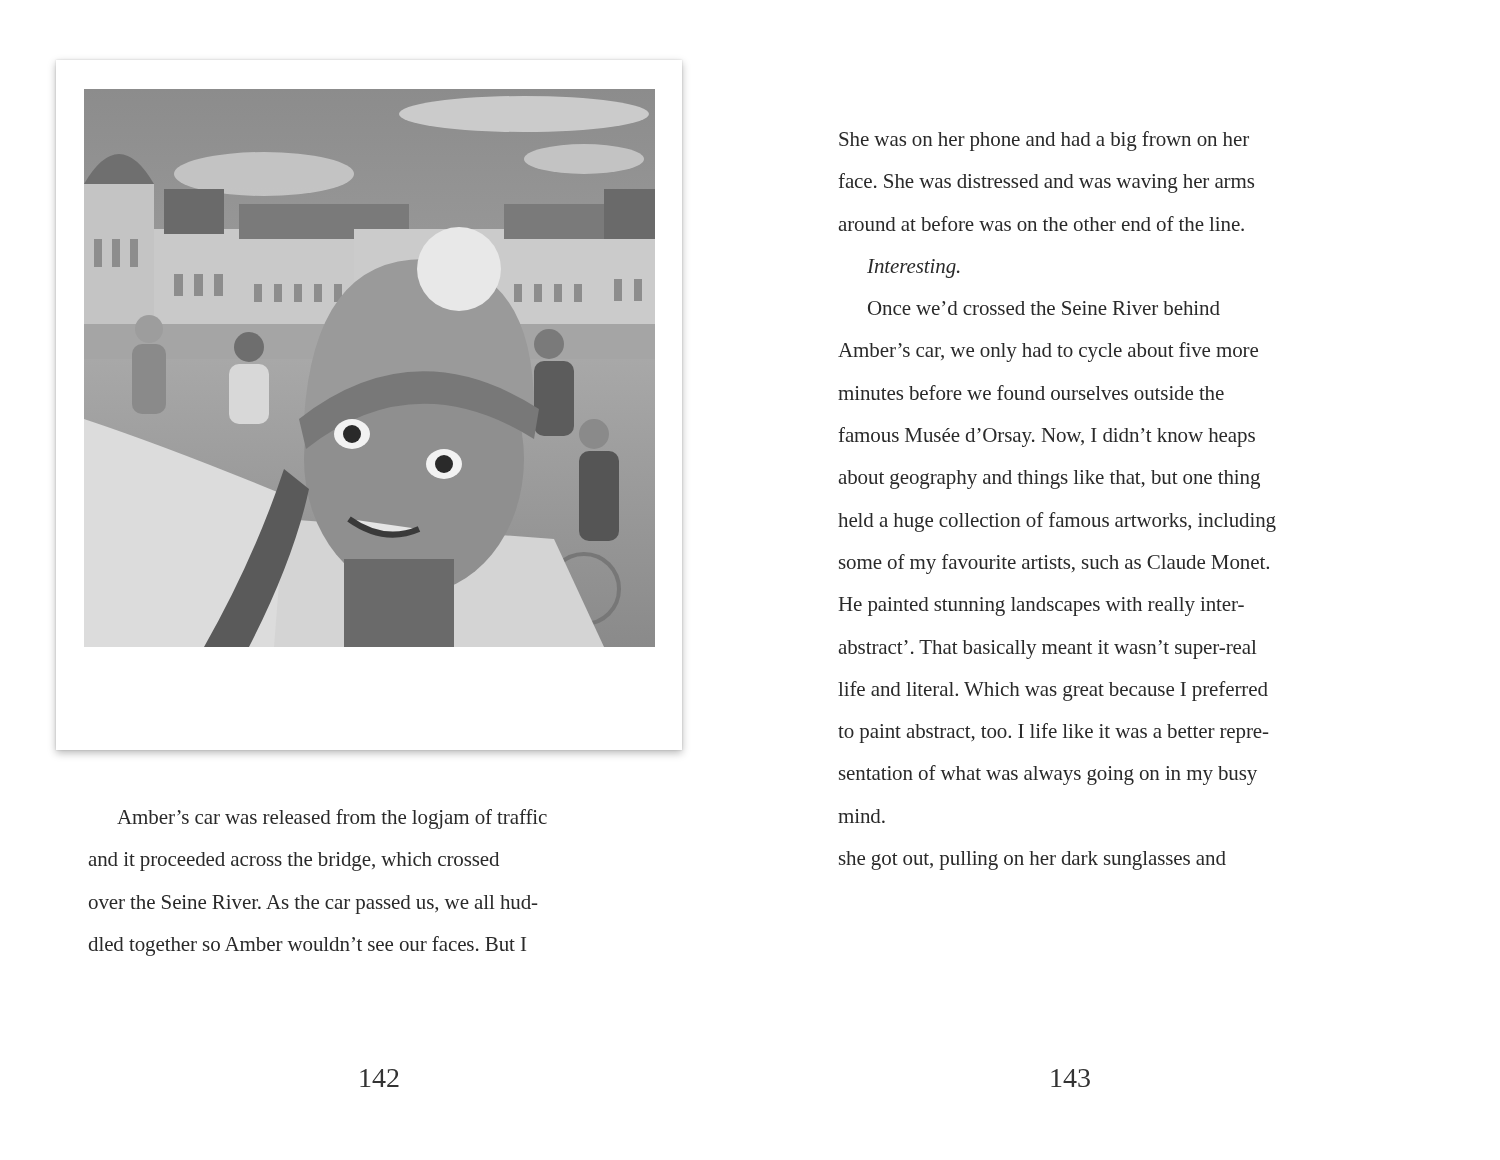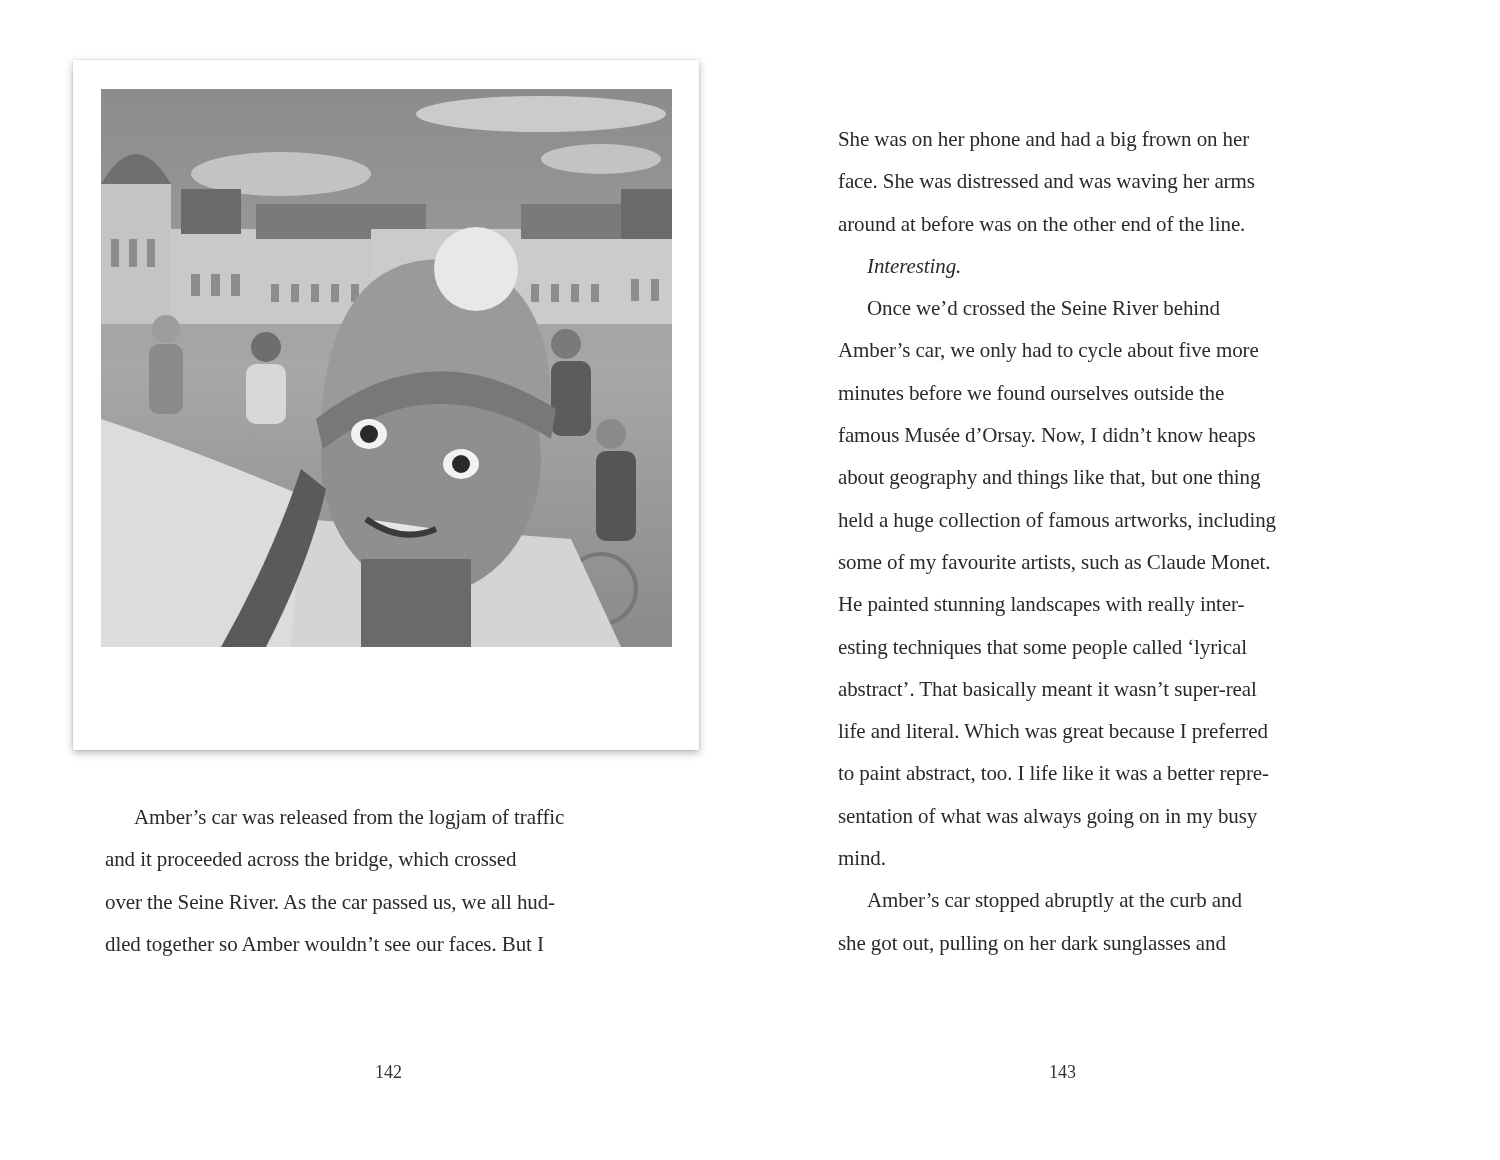--- a/index.html
+++ b/index.html
@@ -1,20 +1,20 @@
 <!DOCTYPE html>
 <html><head>
 <meta charset="utf-8">
 <style>
   html, body { margin:0; padding:0; }
   body {
     width:1500px; height:1160px; background:#ffffff; position:relative; overflow:hidden;
     font-family: "Liberation Serif", "DejaVu Serif", serif; color:#2a2a2a;
   }
-  .page { position:absolute; top:0; height:1160px;margin-left:17px; }
+  .page { position:absolute; top:0; height:1160px; }
   .page-left { left:0; width:750px; }
   .page-right { left:750px; width:750px; }
 
   .polaroid {
     position:absolute; left:56px; top:60px; width:626px; height:690px;
     background:#fff;
     box-shadow: 0 3px 8px rgba(0,0,0,0.28), 0 0 2px rgba(0,0,0,0.15);
   }
   .photo {
     position:absolute; left:28px; top:29px; width:571px; height:558px;
@@ -22,21 +22,21 @@
   }
   .photo svg { display:block; width:100%; height:100%; }
 
   .text-block { position:absolute; font-size:21px; line-height:42.3px; letter-spacing:-0.1px; }
   .left-text { left:88px; top:796px; width:580px; }
   .right-text { left:838px; top:118px; width:580px; }
   .line { display:block; white-space:nowrap; }
   .indent { padding-left:29px; }
   .ital { font-style:italic; }
 
-  .page-number { position:absolute; top:1062px; font-size:18px; color:#333; }
+  .page-number { position:absolute; top:1062px; font-size:28px; color:#333; }
   .pn-left { left:358px; }
   .pn-right { left:1049px; }
 </style>
 </head>
 <body>
 
 <div class="page page-left">
   <div class="polaroid">
     <div class="photo" title="Grayscale illustration: a girl in a pom-pom beanie and fur-trimmed coat takes a selfie in front of the Louvre palace while four friends ride bicycles behind her">
       <svg viewBox="0 0 571 558" preserveAspectRatio="none">
@@ -139,23 +139,21 @@
   <span class="line">around at before was on the other end of the line.</span>
   <span class="line indent ital">Interesting.</span>
   <span class="line indent">Once we’d crossed the Seine River behind</span>
   <span class="line">Amber’s car, we only had to cycle about five more</span>
   <span class="line">minutes before we found ourselves outside the</span>
   <span class="line">famous Musée d’Orsay. Now, I didn’t know heaps</span>
   <span class="line">about geography and things like that, but one thing</span>
   <span class="line">held a huge collection of famous artworks, including</span>
   <span class="line">some of my favourite artists, such as Claude Monet.</span>
   <span class="line">He painted stunning landscapes with really inter-</span>
-  <span class="line">esting techniques that some people called ‘lyrical</span>
   <span class="line">abstract’. That basically meant it wasn’t super-real</span>
   <span class="line">life and literal. Which was great because I preferred</span>
   <span class="line">to paint abstract, too. I life like it was a better repre-</span>
   <span class="line">sentation of what was always going on in my busy</span>
   <span class="line">mind.</span>
-  <span class="line indent">Amber’s car stopped abruptly at the curb and</span>
   <span class="line">she got out, pulling on her dark sunglasses and</span>
 </div>
 
 <div class="page-number pn-right">143</div>
 
 </body></html>

